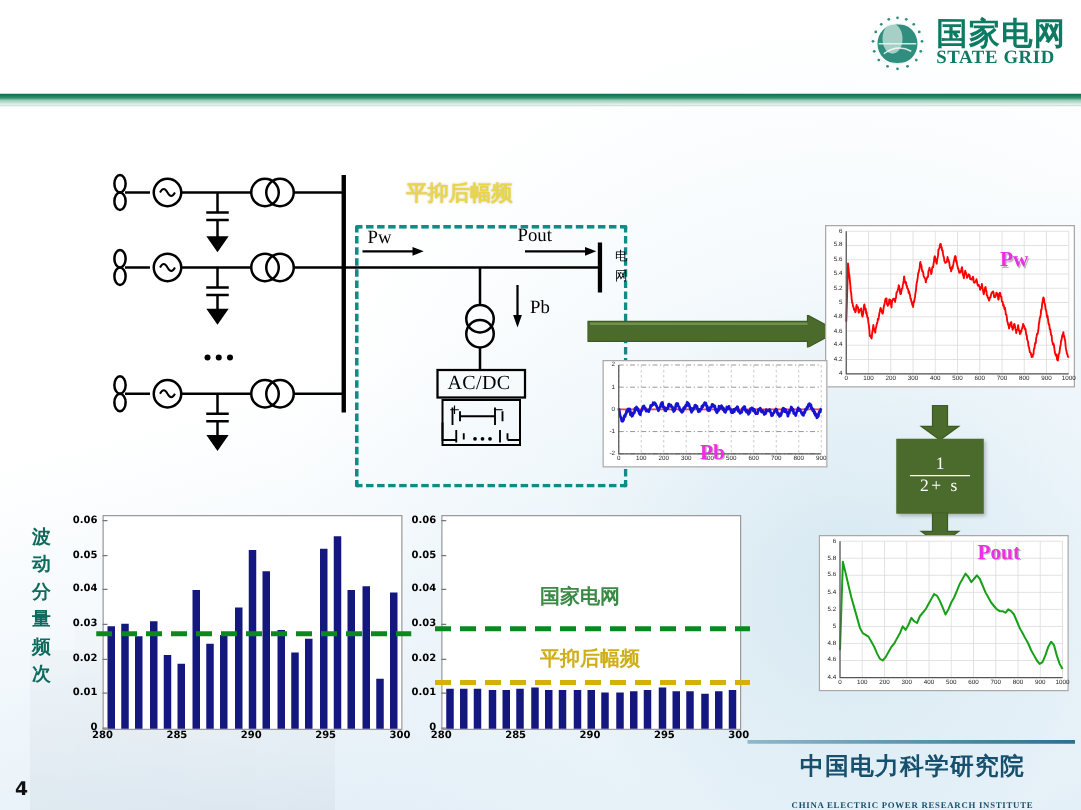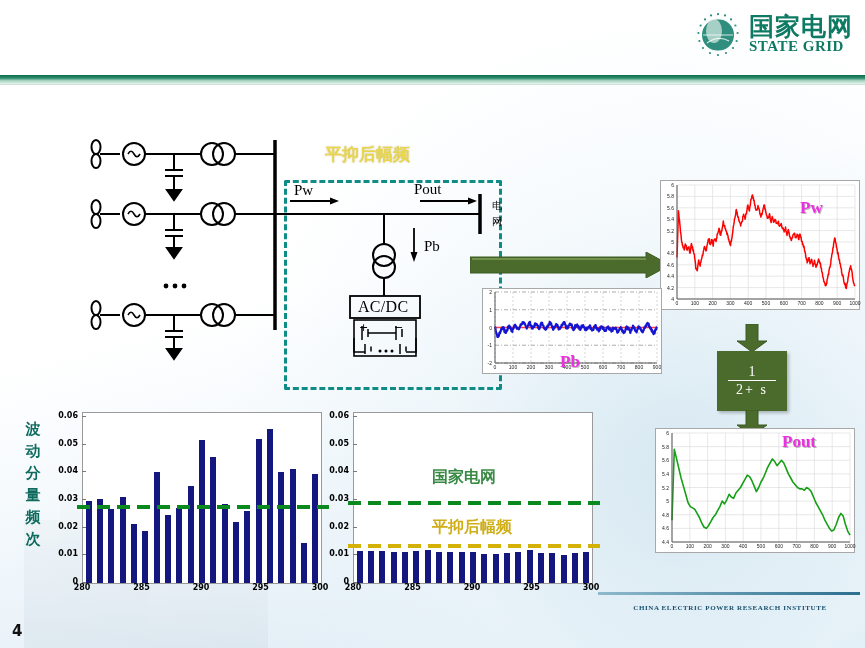--- a/index.html
+++ b/index.html
@@ -102,21 +102,21 @@
     position:absolute;left:20px;top:418px;width:26px;
     font-size:15px;font-weight:bold;color:#0f6a5e;line-height:22px;text-align:center;
     font-family:"DejaVu Sans","Liberation Sans",sans-serif;
   }
   
   #footer-rule{position:absolute;left:598px;top:592px;width:262px;height:3px;
     background:linear-gradient(90deg,#8fb9cc,#2d6f8e);}
   #footer-logo{position:absolute;left:614px;top:600px;text-align:center;width:232px;}
   #footer-cn{font-size:19px;font-weight:bold;color:#17506e;letter-spacing:1px;
     font-family:"DejaVu Sans","Liberation Sans",sans-serif;}
-  #footer-en{font-size:7px;font-weight:bold;color:#17506e;letter-spacing:.6px;margin-top:4px;
+  #footer-en{font-size:7px;font-weight:bold;color:#17506e;letter-spacing:.6px;margin-top:14px;
     font-family:"Liberation Serif","DejaVu Serif",serif;}
   #page-number{position:absolute;left:12px;top:622px;font-size:15px;font-weight:bold;color:#111;
     font-family:"DejaVu Sans","Liberation Sans",sans-serif;}
 </style>
 </head>
 <body>
 
 <div id="slide">
 
   <div class="watermark">
@@ -482,17 +482,18 @@
       <div>波</div>
       <div>动</div>
       <div>分</div>
       <div>量</div>
       <div>频</div>
       <div>次</div>
     </div>
 
   <div id="footer-rule"></div>
   <div id="footer-logo">
+    <div id="footer-cn">中国电力科学研究院</div>
     <div id="footer-en">CHINA ELECTRIC POWER RESEARCH INSTITUTE</div>
   </div>
   <div id="page-number">4</div>
 
 </div>
 
 </body></html>

